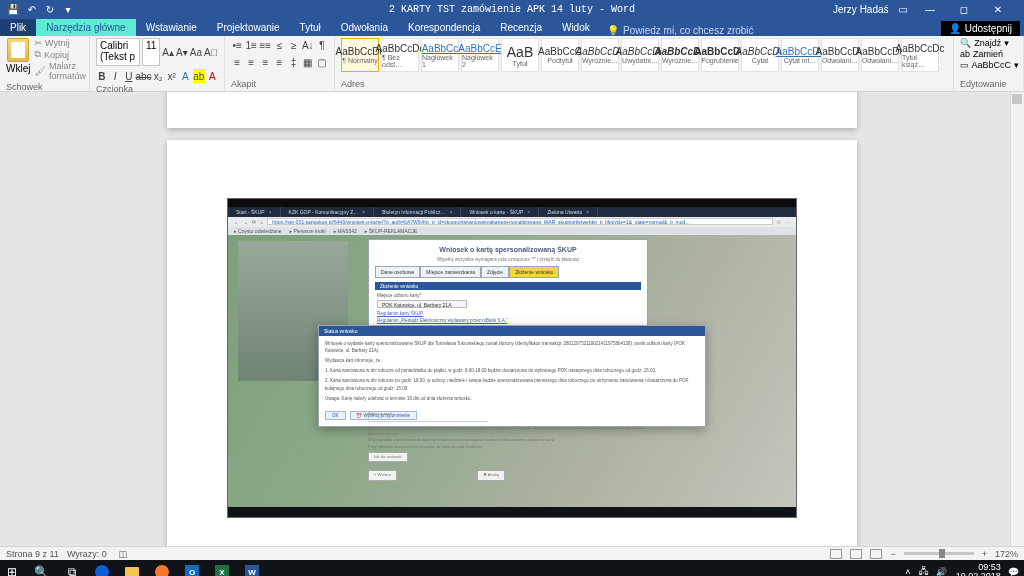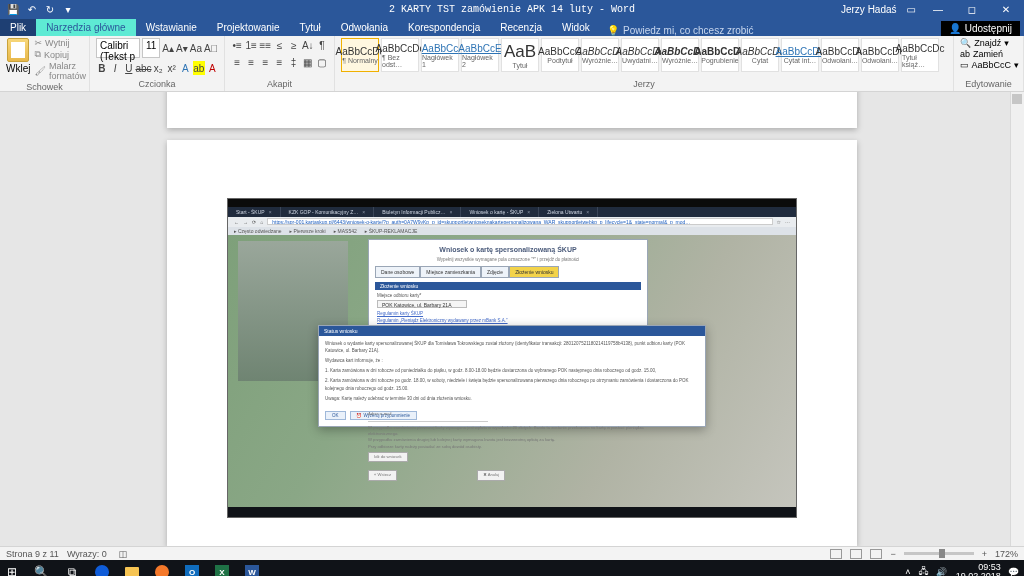--- a/index.html
+++ b/index.html
@@ -3,61 +3,61 @@
 <meta charset="utf-8">
 <style>
   * { margin: 0; padding: 0; box-sizing: border-box; }
   body { font-family: "Segoe UI", Tahoma, sans-serif; font-size: 11px; background: #fff; width: 1024px; height: 576px; overflow: hidden; position: relative; }
 
   
   .titlebar { background: #2b579a; color: #fff; height: 18px; display: flex; align-items: center; font-size: 10px; position: relative; }
   .titlebar .qat { display: flex; gap: 6px; padding-left: 8px; align-items: center; }
   .titlebar .qat span { width: 12px; height: 12px; display: inline-flex; align-items: center; justify-content: center; }
   .titlebar .title { position: absolute; left: 50%; transform: translateX(-50%); font-family: Liberation Mono, monospace; }
-  .titlebar .right { margin-left: auto; display: flex; align-items: center; gap: 10px; padding-right: 6px; }
+  .titlebar .right { margin-left: auto; display: flex; align-items: center; gap: 10px; padding-right: 14px; }
   .titlebar .winbtn { width: 24px; text-align: center; }
 
   
   .tabs { background: #2b579a; height: 18px; display: flex; align-items: flex-end; font-size: 10px; }
   .tab { color: #fff; padding: 3px 10px; cursor: pointer; }
   .tab.file { background: #1e3f73; }
   .tab.active { background: #5eead4; color: #2b579a; }
   .tell-me { color: #c7d6ee; margin-left: 8px; }
   .tabs-right { margin-left: auto; display: flex; align-items: center; }
   .share-btn { background: #000; color: #fff; padding: 2px 8px; margin-right: 4px; font-size: 10px; display: flex; align-items: center; gap: 3px; }
 
   
   .ribbon { background: #f3f3f3; border-bottom: 1px solid #d4d4d4; height: 56px; display: flex; font-size: 10px; }
   .group { border-right: 1px solid #e1e1e1; padding: 2px 6px; display: flex; flex-direction: column; justify-content: space-between; }
-  .group-label { text-align: center; color: #666; font-size: 9px; padding-top: 1px; }
+  .group-label { text-align: left; color: #666; font-size: 9px; padding-top: 1px; }
   .group-body { display: flex; gap: 4px; align-items: flex-start; }
 
   .clipboard { width: 90px; }
   .paste-big { display: flex; flex-direction: column; align-items: center; gap: 1px; }
   .paste-icon { width: 22px; height: 24px; background: linear-gradient(#f7d77a,#e8b84a); border: 1px solid #c9a23a; border-radius: 2px; position: relative; }
   .paste-icon::after { content:""; position:absolute; top:3px; left:3px; right:3px; bottom:3px; background:#fff; }
   .clip-side { display: flex; flex-direction: column; gap: 1px; color: #888; font-size: 9px; }
   .clip-side span { display: flex; align-items: center; gap: 3px; }
 
   .font-group { width: 135px; }
   .font-row { display: flex; gap: 2px; align-items: center; }
-  .font-sel { border: 1px solid #c6c6c6; background: #fff; padding: 1px 3px; font-size: 10px; height: 20px; }
+  .font-sel { border: 1px solid #c6c6c6; background: #fff; padding: 1px 3px; font-size: 10px; height: 28px; }
   .font-name { width: 70px; }
   .font-size { width: 22px; }
   .btn-ic { width: 14px; height: 14px; display: inline-flex; align-items: center; justify-content: center; color: #444; }
 
   .para-group { width: 110px; }
 
   .styles-group { flex: 1; overflow: hidden; }
   .styles-row { display: flex; gap: 2px; }
   .style-box { border: 1px solid #e1e1e1; background: #fff; width: 38px; height: 34px; display: flex; flex-direction: column; align-items: center; justify-content: center; font-size: 7px; color: #666; }
   .style-box.sel { border: 1px solid #f0b000; background: #fff7e0; }
   .style-box .prev { font-size: 10px; color: #333; }
   .style-box .prev.blue { color: #2e74b5; text-decoration: underline; }
-  .style-box .prev.big { font-size: 17px; }
+  .style-box .prev.big { font-size: 14px; }
   .style-box .prev.ul { text-decoration: underline; }
   .style-box .prev.bold { font-weight: bold; }
   .style-box .prev.ital { font-style: italic; }
 
   .edit-group { width: 70px; }
   .edit-col { display: flex; flex-direction: column; gap: 1px; font-size: 9px; }
   .edit-col span { display: flex; align-items: center; gap: 3px; }
 
   
   .doc-area { background: #e6e6e6; height: 454px; overflow: hidden; position: relative; display: flex; flex-direction: column; align-items: center; }
@@ -291,21 +291,21 @@
         </div>
         <div class="style-box">
           <div class="prev ">AaBbCcDc</div>
           <div>Odwołani…</div>
         </div>
         <div class="style-box">
           <div class="prev ">AaBbCcDc</div>
           <div>Tytuł książ…</div>
         </div>
       </div>
-    <div class="group-label">Jerzy</div>
+    <div class="group-label">Adres</div>
   </div>
 
   <div class="group edit-group">
     <div class="edit-col">
       <span>🔍 <span>Znajdź</span> ▾</span>
       <span>ab <span>Zamień</span></span>
       <span>▭ <span>AaBbCcC</span> ▾</span>
     </div>
     <div class="group-label">Edytowanie</div>
   </div>

